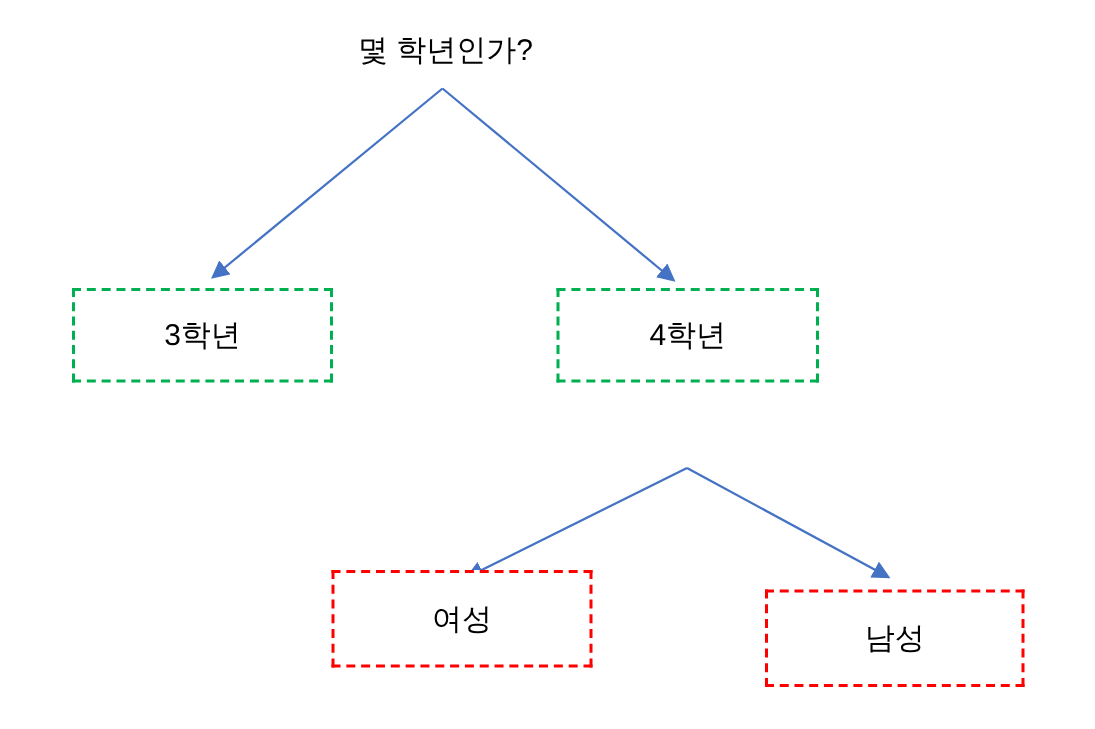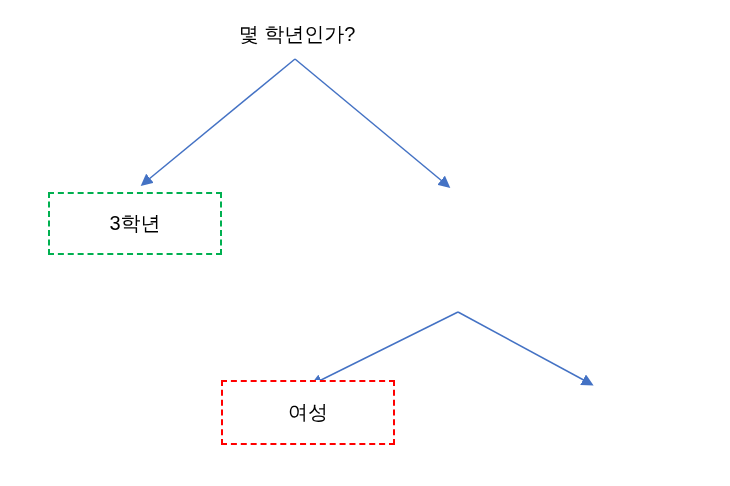--- a/index.html
+++ b/index.html
@@ -75,20 +75,26 @@
     <line class="edge" x1="458" y1="312" x2="313" y2="384" marker-end="url(#arw)"></line>
     <line class="edge" x1="458" y1="312" x2="591" y2="384" marker-end="url(#arw)"></line>
   </svg>
 
   <div class="q q1">몇 학년인가?</div>
 
   <div class="box level1 box-grade3">
     <span>3학년</span>
   </div>
 
+  <div class="box level1 box-grade4">
+    <span>4학년</span>
+  </div>
 
 
   <div class="box level2 box-female">
     <span>여성</span>
   </div>
 
+  <div class="box level2 box-male">
+    <span>남성</span>
+  </div>
 
 </div>
 
 </body></html>

